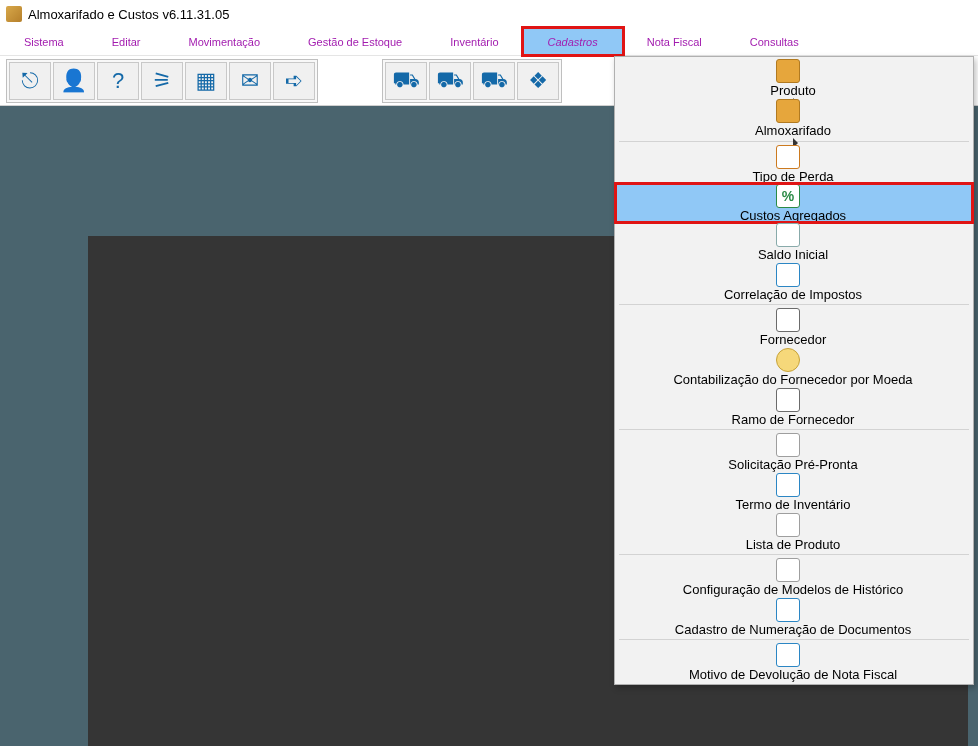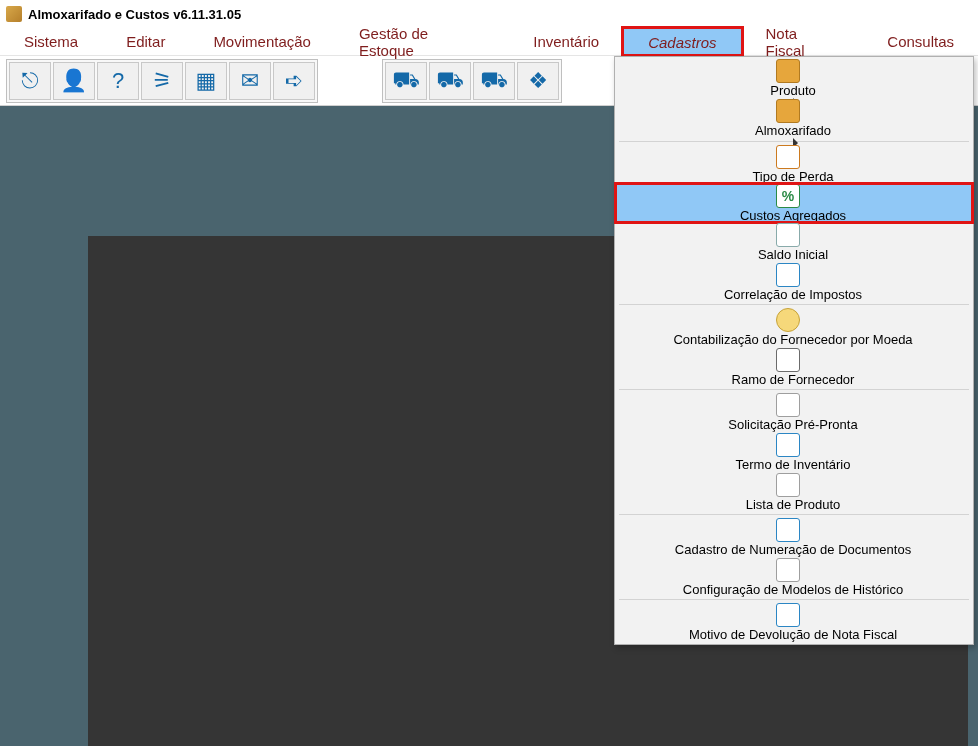--- a/index.html
+++ b/index.html
@@ -6,40 +6,39 @@
   html, body { width: 978px; height: 746px; overflow: hidden; background: #fff; }
 
   .titlebar {
     height: 28px;
     background: #fff;
     display: flex;
     align-items: center;
     padding: 0 6px;
     font-size: 13px;
     color: #000;
-    font-weight: bold;
   }
   .titlebar .app-icon {
     width: 16px; height: 16px; margin-right: 6px;
     background: linear-gradient(135deg,#d8a84a,#b57f2a);
     border-radius: 2px;
   }
 
   .menubar {
     height: 28px;
     background: #fff;
     display: flex;
     align-items: stretch;
     border-bottom: 1px solid #e5e5e5;
   }
   .menubar .menu-item {
     display: flex; align-items: center;
     padding: 0 24px;
-    font-size: 15px;
-    color: #7f1d1d;
+    font-size: 11px;
+    color: #a21caf;
     cursor: default;
     position: relative;
   }
   .menubar .menu-item.active {
     background: #90c8f6;
     border: 1px solid #1e6fbf;
     border-bottom: none;
   }
   .menubar .menu-item.highlight-open {
     outline: 3px solid #e01414;
@@ -231,20 +230,26 @@
     </div>
     <div class="dd-item">
       <span class="dd-icon">
         <span class="ic ic-tax"></span>
       </span>
       <span class="dd-label">Correlação de Impostos</span>
     </div>
     <div class="dd-sep"></div>
     <div class="dd-item">
       <span class="dd-icon">
+        <span class="ic ic-supp"></span>
+      </span>
+      <span class="dd-label">Fornecedor</span>
+    </div>
+    <div class="dd-item">
+      <span class="dd-icon">
         <span class="ic ic-coins"></span>
       </span>
       <span class="dd-label">Contabilização do Fornecedor por Moeda</span>
     </div>
     <div class="dd-item">
       <span class="dd-icon">
         <span class="ic ic-branch"></span>
       </span>
       <span class="dd-label">Ramo de Fornecedor</span>
     </div>
@@ -263,30 +268,30 @@
     </div>
     <div class="dd-item">
       <span class="dd-icon">
         <span class="ic ic-list"></span>
       </span>
       <span class="dd-label">Lista de Produto</span>
     </div>
     <div class="dd-sep"></div>
     <div class="dd-item">
       <span class="dd-icon">
+        <span class="ic ic-cfg"></span>
+      </span>
+      <span class="dd-label">Configuração de Modelos de Histórico</span>
+    </div>
+    <div class="dd-item">
+      <span class="dd-icon">
         <span class="ic ic-num"></span>
       </span>
       <span class="dd-label">Cadastro de Numeração de Documentos</span>
     </div>
-    <div class="dd-item">
-      <span class="dd-icon">
-        <span class="ic ic-cfg"></span>
-      </span>
-      <span class="dd-label">Configuração de Modelos de Histórico</span>
-    </div>
     <div class="dd-sep"></div>
     <div class="dd-item">
       <span class="dd-icon">
         <span class="ic ic-return"></span>
       </span>
       <span class="dd-label">Motivo de Devolução de Nota Fiscal</span>
     </div>
   </div>
 
 </body></html>

